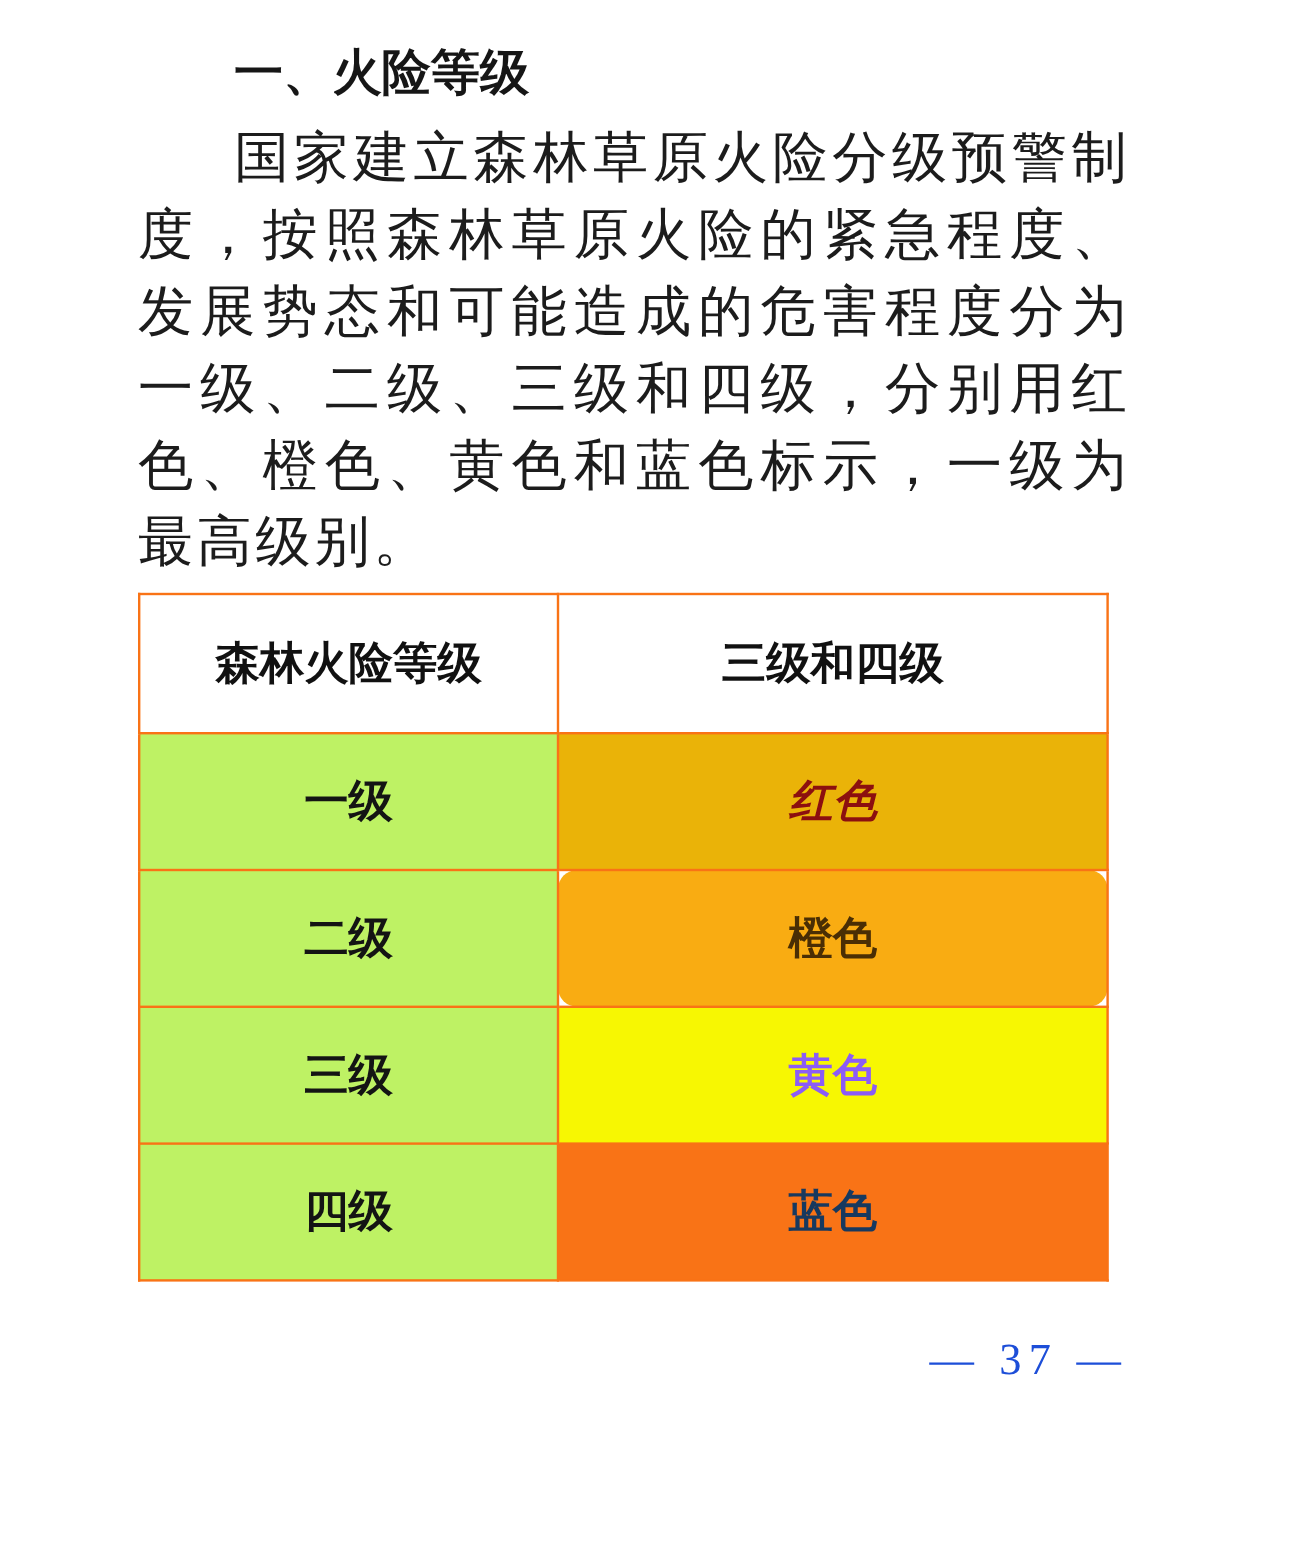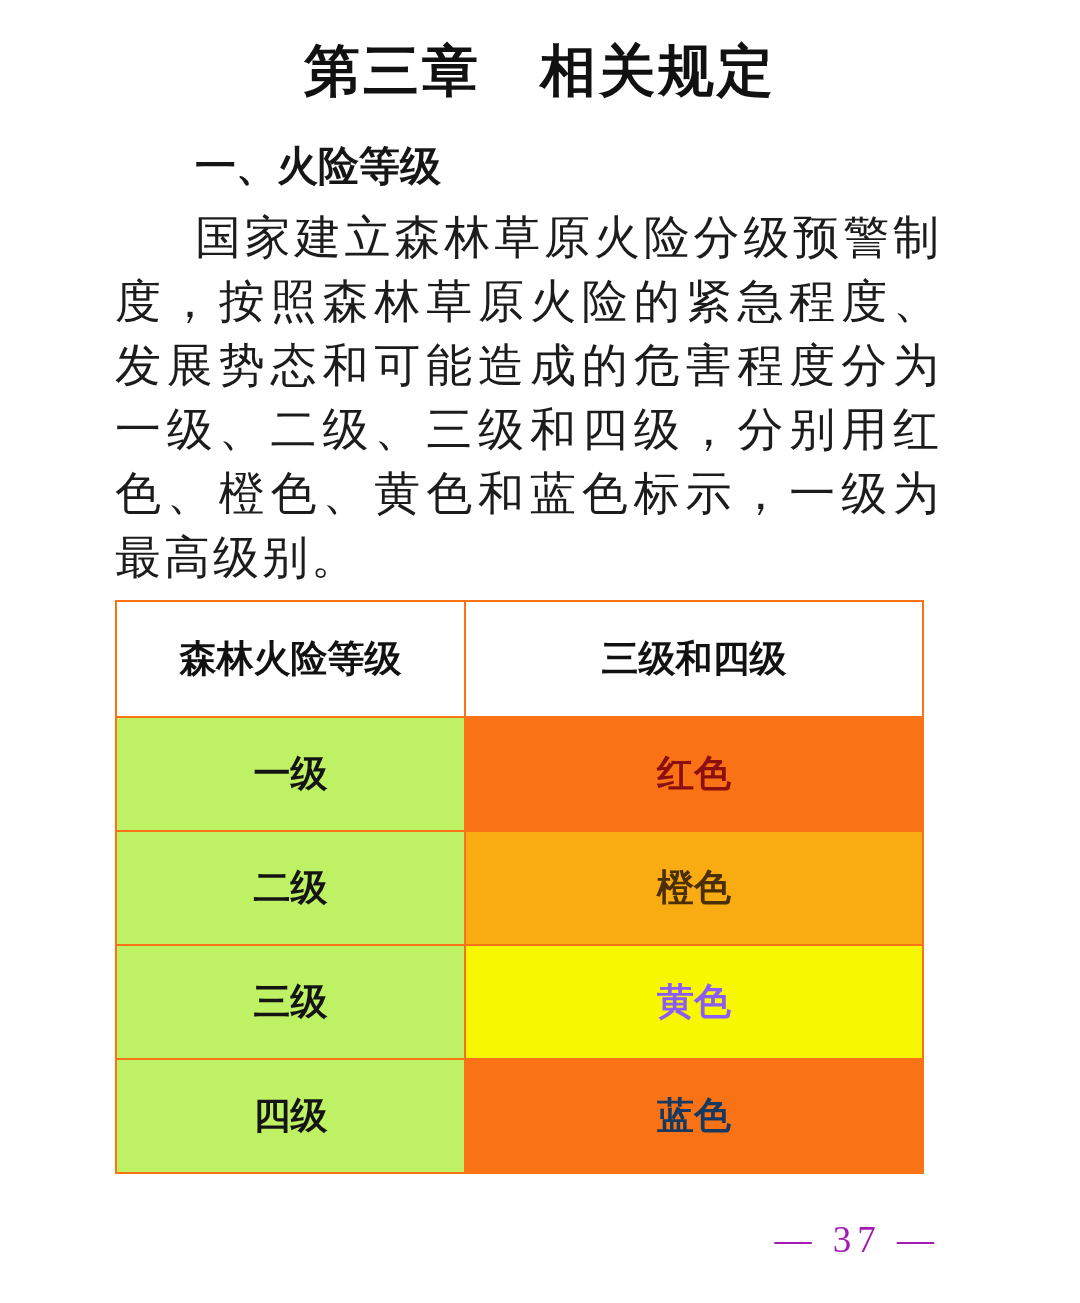--- a/index.html
+++ b/index.html
@@ -82,29 +82,28 @@
     background: #bef264;
     color: #141414;
   }
   .page-number {
     margin-top: 44px;
     text-align: right;
     padding-right: 140px;
     font-family: "Liberation Serif", serif;
     font-size: 37px;
     letter-spacing: 6px;
-    color: #a21caf;
+    color: #1d4ed8;
   }
 </style>
 </head>
 <body>
 
 <div class="page">
 
-  <h1 class="chapter-title">第三章　相关规定</h1>
 
   <div class="content">
 
     <h2 class="section-heading">一、火险等级</h2>
 
     <p class="body-paragraph">国家建立森林草原火险分级预警制度，按照森林草原火险的紧急程度、发展势态和可能造成的危害程度分为一级、二级、三级和四级，分别用红色、橙色、黄色和蓝色标示，一级为最高级别。</p>
 
     <table class="fire-table">
       <colgroup>
           <col class="c1">
@@ -112,25 +111,25 @@
         </colgroup>
       <thead>
         <tr>
           <th>森林火险等级</th>
           <th>三级和四级</th>
         </tr>
       </thead>
       <tbody>
         <tr>
           <td class="level-cell">一级</td>
-          <td class="color-cell" style="background-color: #f97316; color: rgb(140, 15, 15);">红色</td>
+          <td class="color-cell" style="background-color: #eab308; color: rgb(140, 15, 15); font-style: italic;">红色</td>
         </tr>
         <tr>
           <td class="level-cell">二级</td>
-          <td class="color-cell" style="background-color: rgb(249, 172, 18); color: rgb(74, 46, 4);">橙色</td>
+          <td class="color-cell" style="background-color: rgb(249, 172, 18); color: rgb(74, 46, 4); border-radius: 16px;">橙色</td>
         </tr>
         <tr>
           <td class="level-cell">三级</td>
           <td class="color-cell" style="background-color: rgb(247, 247, 2); color: #8b5cf6;">黄色</td>
         </tr>
         <tr>
           <td class="level-cell">四级</td>
           <td class="color-cell" style="background-color: #f97316; color: rgb(23, 57, 95);">蓝色</td>
         </tr>
       </tbody>

